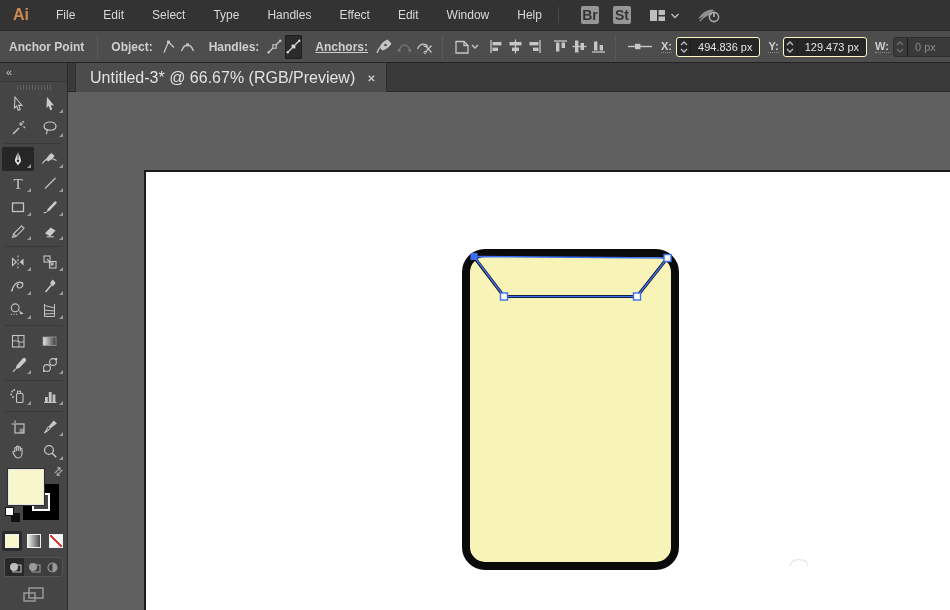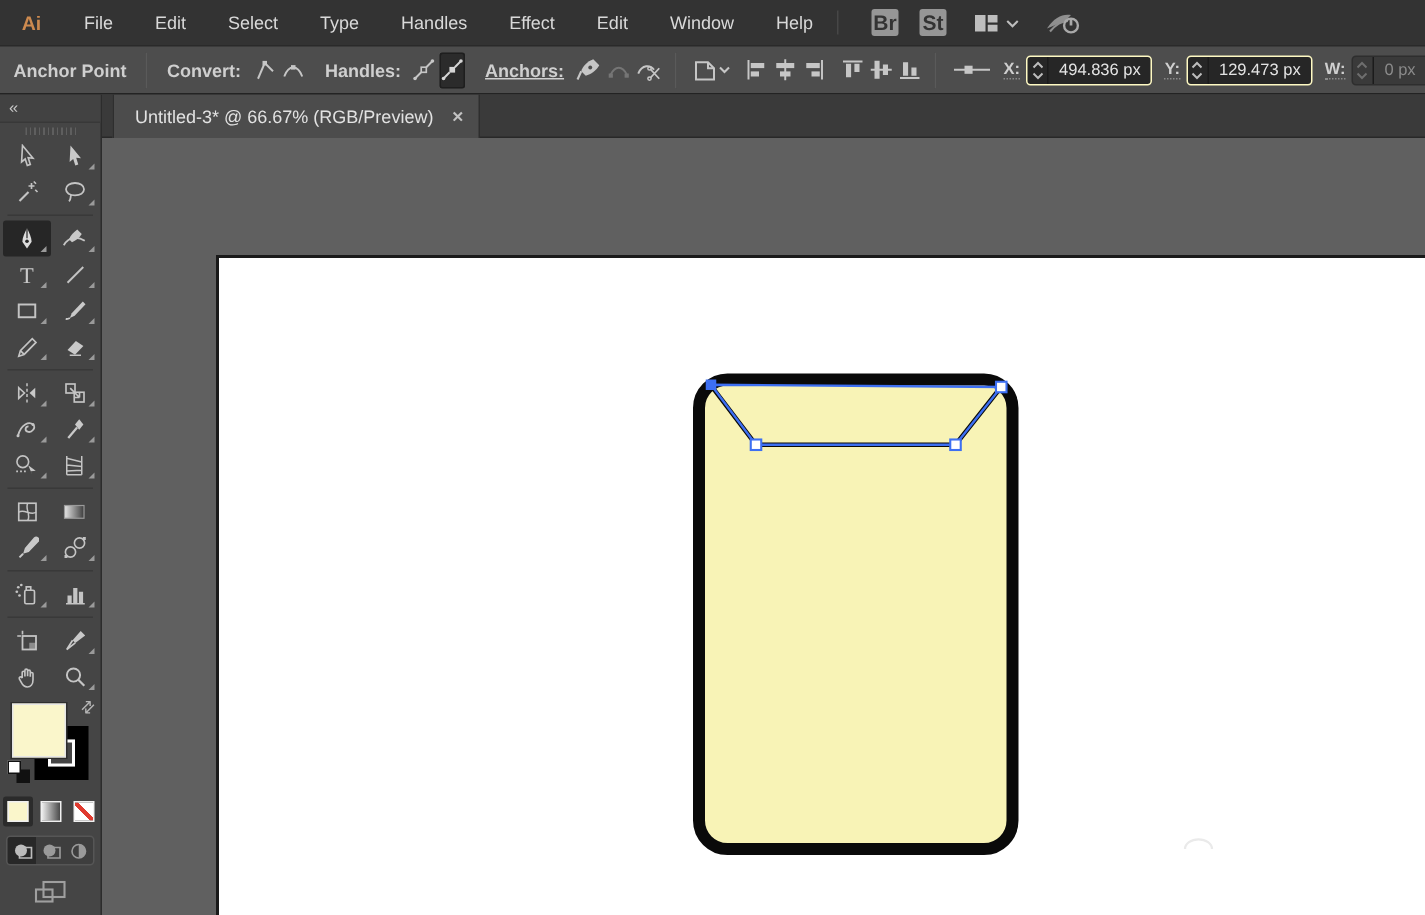--- a/index.html
+++ b/index.html
@@ -3,21 +3,21 @@
 <meta charset="utf-8">
 <style>
   * { margin:0; padding:0; box-sizing:border-box; }
   html,body { width:950px; height:610px; overflow:hidden; background:#606060;
     font-family:"Liberation Sans", sans-serif; -webkit-font-smoothing:antialiased; }
   svg { display:block; }
 
   
   .menubar { position:absolute; left:0; top:0; width:950px; height:30px;
     background:#333333; display:flex; align-items:center; z-index:30; }
-  .ai-logo { width:42px; text-align:center; font-size:13px; font-weight:bold;
+  .ai-logo { width:42px; text-align:center; font-size:16px; font-weight:bold;
     color:#CD8A4F; letter-spacing:0; }
   .menu-item { color:#D9D9D9; font-size:12px; padding:0 14px; line-height:30px; cursor:default; }
   .mb-divider { width:1px; height:16px; background:#474747; margin:0 8px 0 2px; }
   .sq-btn { width:18px; height:18px; background:#969696; border-radius:2px; color:#333;
     font-size:14px; font-weight:bold; display:flex; align-items:center; justify-content:center; margin-left:14px; }
   .ws-switcher { display:flex; align-items:center; margin-left:18px; gap:4px; }
   .gpu { margin-left:16px; }
 
   
   .controlbar { position:absolute; left:0; top:30px; width:950px; height:33px;
@@ -80,21 +80,21 @@
   .modebtn { width:19px; height:18px; display:flex; align-items:center; justify-content:center; }
   .modebtn.pressed { background:#282828; }
   .screenmode { display:flex; justify-content:center; margin-top:9px; }
 
   
   .tabstrip { position:absolute; left:68px; top:63px; width:882px; height:29px;
     background:#3a3a3a; border-bottom:1px solid #282828; z-index:10; }
   .doc-tab { position:absolute; left:7px; top:0; height:29px; background:#4C4C4C;
     display:flex; align-items:center; padding:0 10px 0 14px; gap:12px;
     border-left:1px solid #2e2e2e; border-right:1px solid #2e2e2e; }
-  .doc-tab .title { color:#E2E2E2; font-size:12px; }
+  .doc-tab .title { color:#E2E2E2; font-size:16px; }
   .doc-tab .close { color:#C3C3C3; font-size:10px; font-weight:bold; padding-top:1px; }
 
   .canvas { position:absolute; left:68px; top:92px; width:882px; height:518px;
     background:#606060; overflow:hidden; }
   .artboard { position:absolute; left:76px; top:78px; right:0; bottom:0;
     background:#FFFFFF; border-top:2px solid #1a1a1a; border-left:2px solid #1a1a1a; }
   .artsvg { position:absolute; left:0; top:0; }
 </style>
 </head>
 <body>
@@ -135,21 +135,21 @@
       <path d="M18 6.5 V11" stroke="#a9a9a9" stroke-width="1.8"></path>
     </svg>
   </div>
 </div>
 
 <div class="controlbar">
   <div class="grip-v"></div>
   <div class="cb-label" style="margin-left:6px;">Anchor Point</div>
   <div class="cb-divider"></div>
 
-  <div class="cb-label">Convert:</div>
+  <div class="cb-label">Object:</div>
   <div class="cb-icon">
     <svg width="17" height="17" viewBox="0 0 17 17">
         <path d="M4 14.5 L8.5 4" stroke="#C6C6C6" stroke-width="1.3" fill="none"></path>
         <path d="M8.5 4 L14 9.5" stroke="#C6C6C6" stroke-width="1.3" fill="none"></path>
         <rect x="7" y="2.6" width="3" height="3" fill="#C6C6C6"></rect>
       </svg>
   </div>
   <div class="cb-icon">
     <svg width="17" height="17" viewBox="0 0 17 17">
         <path d="M2.5 13 C5.5 5 11.5 5 14.5 13" stroke="#C6C6C6" stroke-width="1.3" fill="none"></path>

